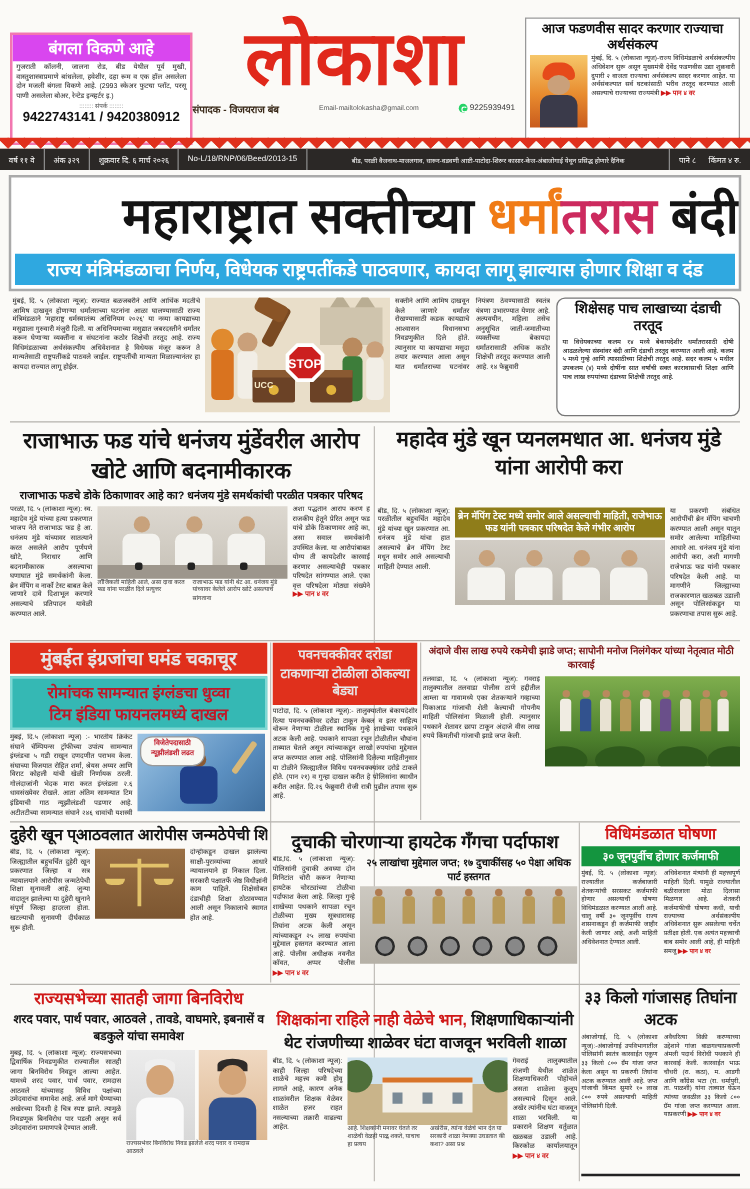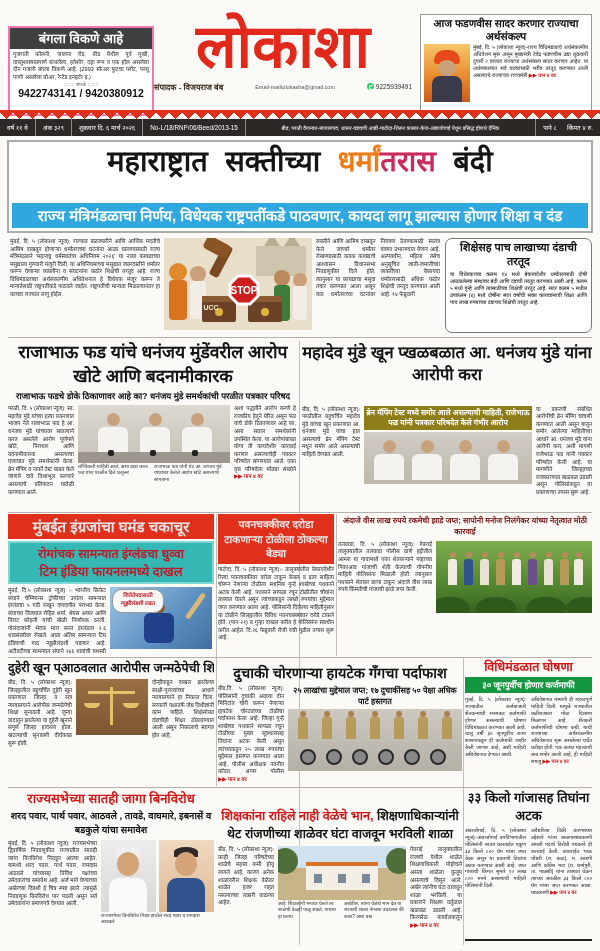--- a/index.html
+++ b/index.html
@@ -3,21 +3,21 @@
 <meta charset="utf-8">
 <style>
   html,body{margin:0;padding:0;background:#d9d7d2;font-family:"Liberation Sans",sans-serif;}
   .page{position:relative;width:600px;height:951px;margin:0 auto;background:#fbfaf7;overflow:hidden;}
   .abs{position:absolute;}
   .just{text-align:justify;}
   .ov{overflow:hidden;}
 
   
   .adbox{left:8px;top:26px;width:142px;height:86px;border:2px solid #f277b0;background:#fff;}
-  .adbox .adtitle{background:#404040;color:#fff;font-weight:bold;font-size:13px;text-align:center;padding:1px 3px 2px;}
+  .adbox .adtitle{background:#d946ef;color:#fff;font-weight:bold;font-size:13px;text-align:center;padding:1px 3px 2px;}
   .adbox .adbody{font-size:5.6px;line-height:1.35;padding:2px 3px 0;color:#222;}
   .adbox .adcontact{font-size:5px;text-align:center;color:#555;}
   .adbox .adphones{font-size:10.5px;font-weight:bold;text-align:center;color:#111;}
   .masthead{left:152px;top:16px;width:262px;height:96px;text-align:center;}
   .masthead .mtitle{color:#e0281b;font-weight:bold;font-size:60px;line-height:1.05;font-family:"Liberation Serif",serif;}
   .mastrow{display:flex;justify-content:space-between;align-items:center;margin-top:2px;padding:0 2px;}
   .meditor{font-size:8px;font-weight:bold;color:#3a2a1a;}
   .memail{font-size:5.5px;color:#555;}
   .mphone{font-size:6.5px;color:#333;display:flex;align-items:center;gap:2px;}
   .wa{display:inline-block;width:7px;height:7px;border-radius:50%;background:#25d366;position:relative;}
@@ -34,21 +34,21 @@
 
   
   .zigzag{left:0;top:110px;width:600px;height:9px;background:conic-gradient(from -45deg at 50% 100%, #e0301c 0 90deg, transparent 90deg) 0 0 / 13px 9px repeat-x;}
   .infobar{left:0;top:119px;width:600px;height:17px;background:#2b2826;display:flex;align-items:center;color:#fff;}
   .infobar .seg{font-size:6.3px;padding:0 7px;border-right:1px solid #8a8a8a;white-space:nowrap;display:flex;align-items:center;height:100%;}
   .infobar .seg.grow{flex:1;justify-content:center;font-size:5.2px;overflow:hidden;}
   .infobar .seg.last{border-right:none;gap:10px;}
 
   
   .banner{left:7px;top:140px;width:586px;height:93px;border:2px solid #aaa;background:#fff;box-sizing:border-box;}
-  .banner .bh{text-align:center;font-weight:bold;font-size:29px;line-height:1.55;white-space:nowrap;overflow:hidden;font-family:Liberation Mono, monospace;}
+  .banner .bh{text-align:right;font-weight:bold;font-size:40px;line-height:1.55;white-space:nowrap;overflow:hidden;font-family:Liberation Sans, sans-serif;}
   .bh .p1,.bh .p4{color:#141414;}
   .bh .p2{color:#f07b16;}
   .bh .p3{color:#cc2a5e;}
   .banner .bsub{position:absolute;left:3px;right:3px;bottom:3px;background:#2fa8e0;color:#fff;font-weight:bold;font-size:15px;text-align:center;padding:2px 0 3px;white-space:nowrap;overflow:hidden;}
 
   
   .body-sm{font-size:5.5px;line-height:1.38;color:#1c1c1c;}
   .h-black{color:#141414;font-weight:bold;text-align:center;}
   .h-red{color:#d01818;font-weight:bold;text-align:center;}
   .divider-h{background:#b5b2ad;height:1px;}
@@ -285,21 +285,21 @@
         <div class="capsrow">
           <div class="caption" style="width:72px;">लॉजिकली माहिती आले, असा दावा करत फड यांना परळीत दिले प्रत्युत्तर</div>
           <div class="caption" style="width:76px;">राजाभाऊ फड यांनी थेट आ. धनंजय मुंडे यांच्यावर केलेले आरोप खोटे असल्याचे सांगताना</div>
         </div>
       </div>
       <div class="body-sm just ov" style="width:62px;height:100px;"><span>अशा पद्धतीने आरोप करणे हे राजकीय हेतूने प्रेरित असून फड यांचे डोके ठिकाणावर आहे का, असा सवाल समर्थकांनी उपस्थित केला. या आरोपांबाबत योग्य ती कायदेशीर कारवाई करणार असल्याचेही पत्रकार परिषदेत सांगण्यात आले. एका वृत्त परिषदेला मोठ्या संख्येने</span> <span class="cont">▶▶ पान ४ वर</span></div>
     </div>
   </div>
 
   <div class="abs mahadev ov">
-    <div class="h-black t">महादेव मुंडे खून प्खळबळात आ. धनंजय मुंडे यांना आरोपी करा</div>
+    <div class="h-black t">महादेव मुंडे खून प्यनलमधात आ. धनंजय मुंडे यांना आरोपी करा</div>
     <div class="mrow">
       <div class="body-sm just ov" style="width:58px;height:112px;">बीड, दि. ५ (लोकाशा न्यूज): परळीतील बहुचर्चित महादेव मुंडे यांच्या खून प्रकरणात आ. धनंजय मुंडे यांचा हात असल्याचे ब्रेन मॅपिंग टेस्ट मधून समोर आले असल्याची माहिती देण्यात आली.</div>
       <div style="flex:1;">
         <div class="olive">ब्रेन मॅपिंग टेस्ट मध्ये समोर आले असल्याची माहिती, राजेभाऊ फड यांनी पत्रकार परिषदेत केले गंभीर आरोप</div>
         <div class="photo-press2">
           <div class="person" style="left:8px;bottom:4px;">
               <div class="hd"></div>
               <div class="bd"></div>
             </div>
           <div class="person" style="left:46px;bottom:4px;">

